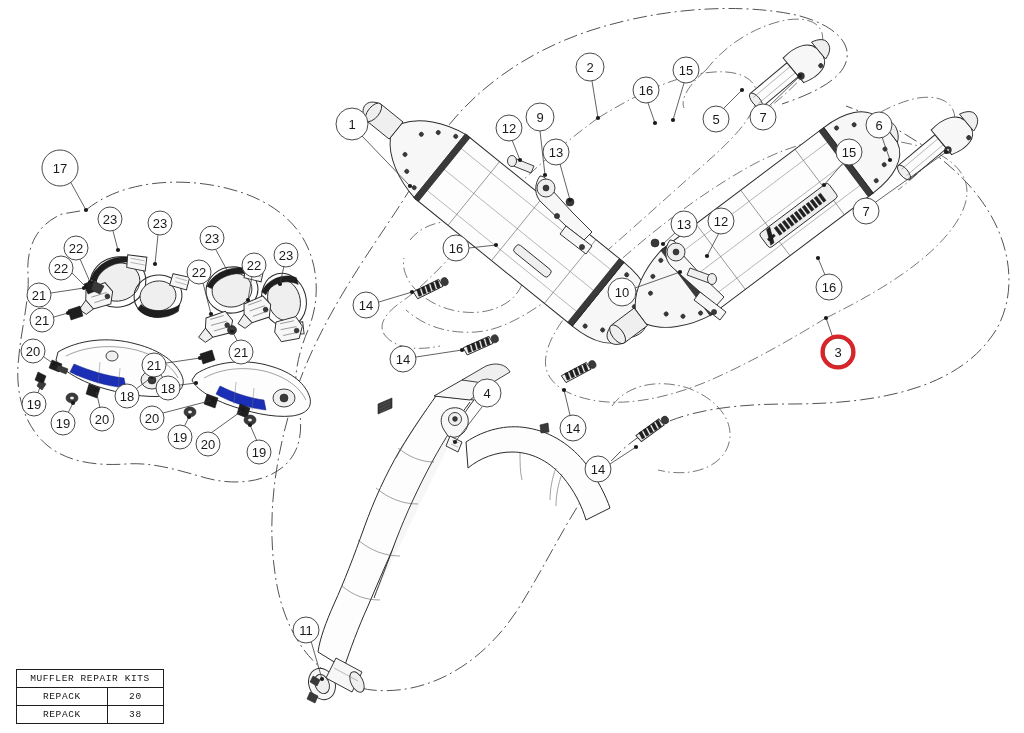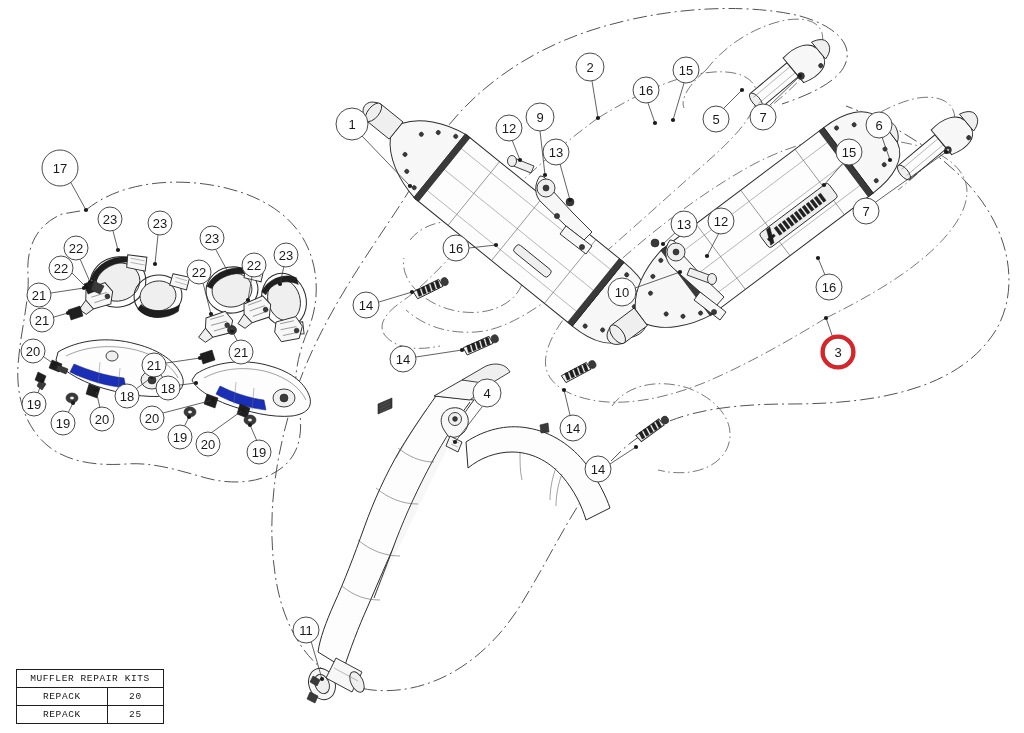--- a/index.html
+++ b/index.html
@@ -768,18 +768,18 @@
   <tbody>
         <tr>
     <td colspan="2">MUFFLER REPAIR KITS</td>
   </tr>
   <tr>
     <td class="lbl">REPACK</td>
     <td class="val">20</td>
   </tr>
   <tr>
     <td class="lbl">REPACK</td>
-    <td class="val">25</td>
+    <td class="val">38</td>
   </tr>
 </tbody>
     </table>
 
 </div>
 
 </body></html>

